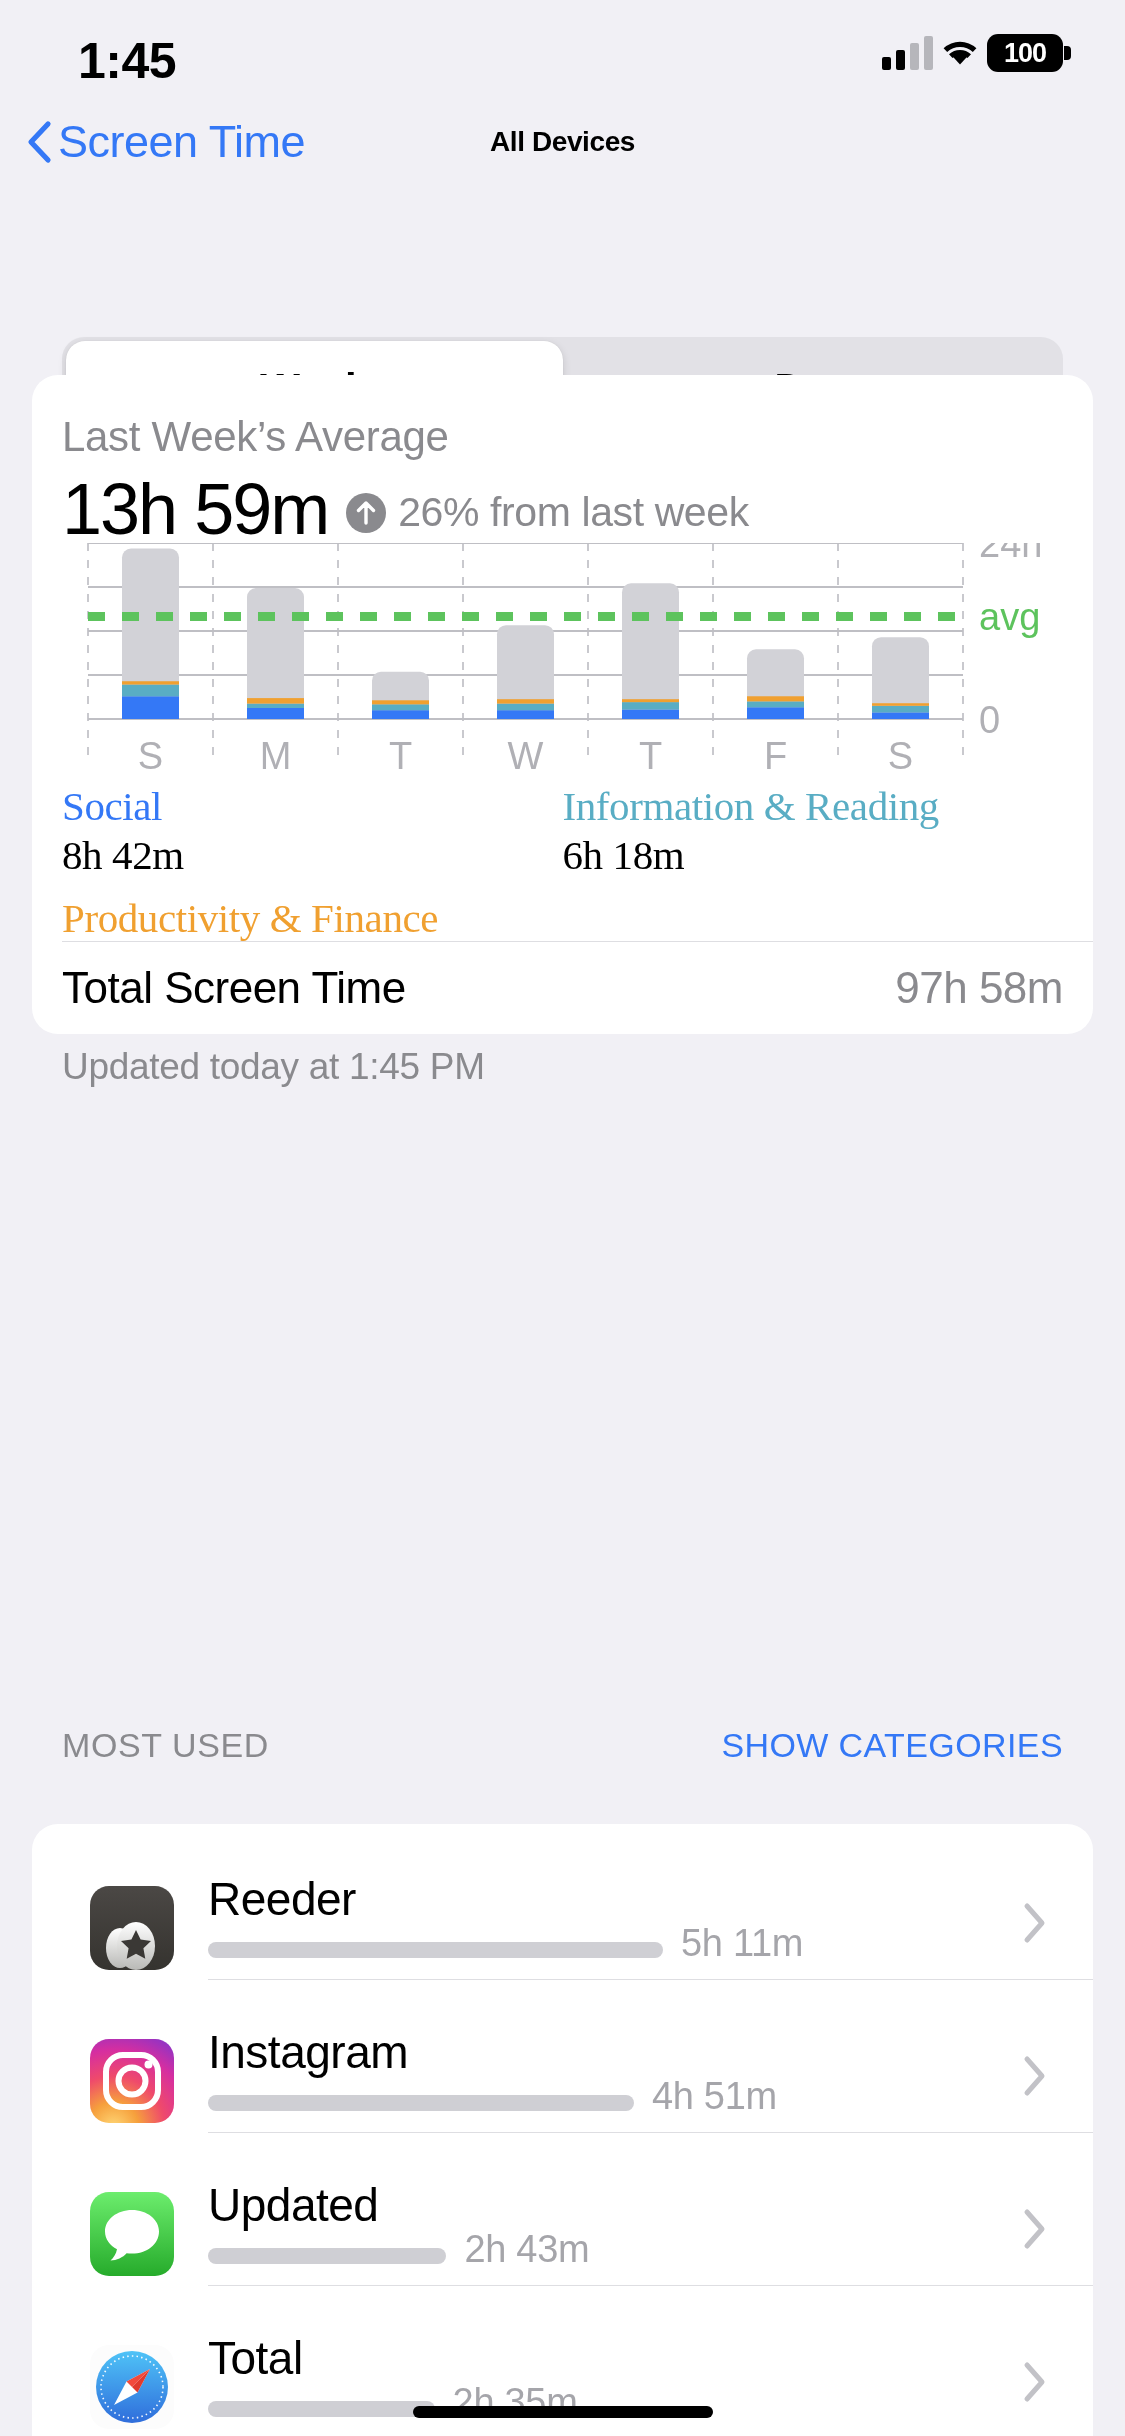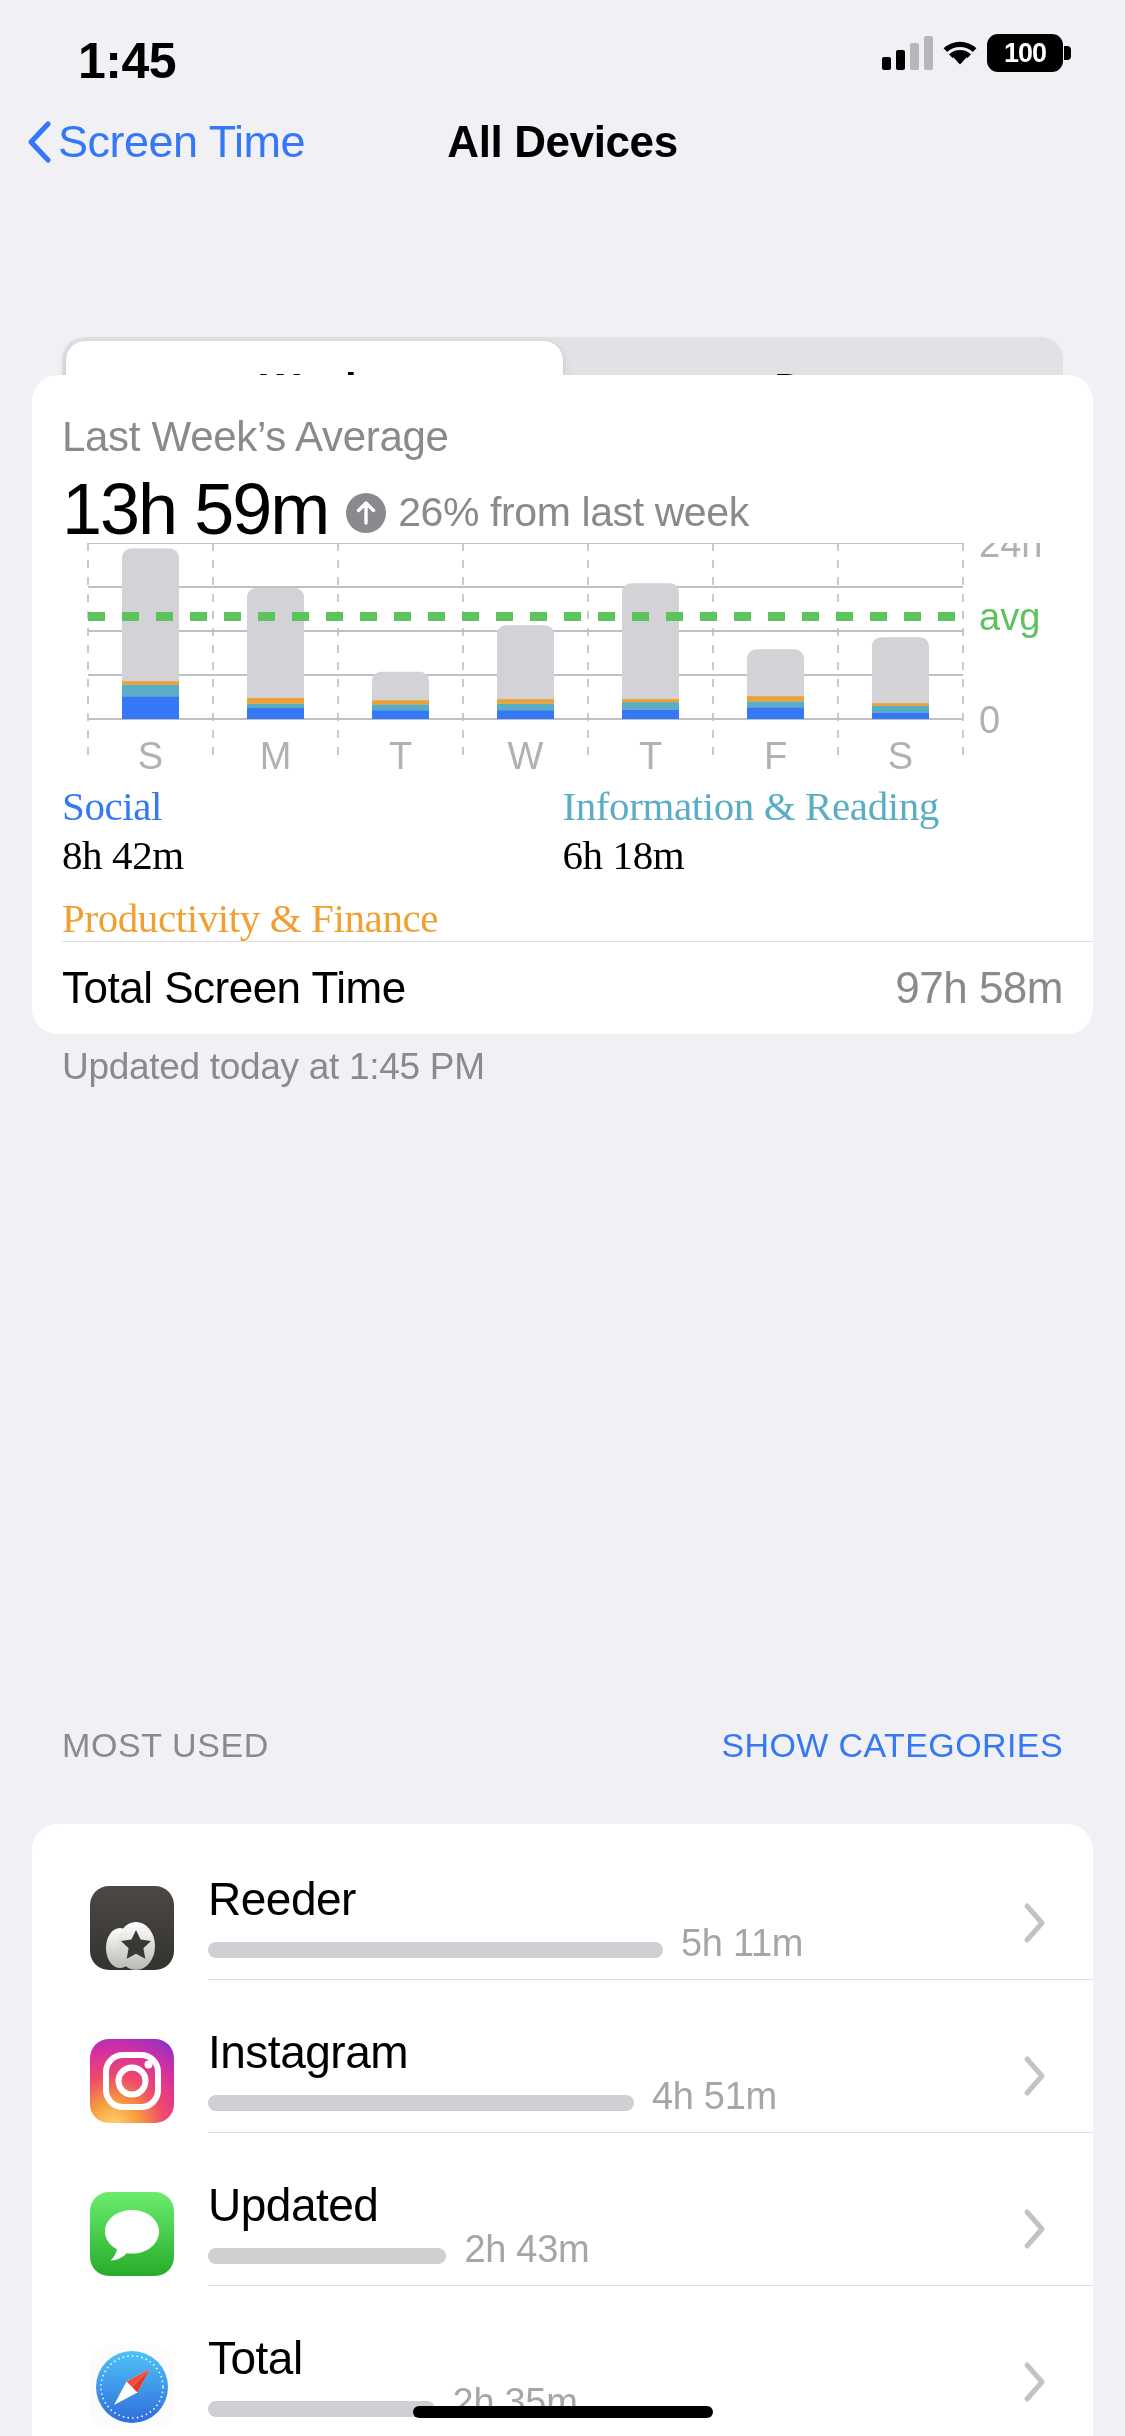--- a/index.html
+++ b/index.html
@@ -40,21 +40,21 @@
   .navbar { position:absolute; top:104px; left:0; width:1125px; height:76px; }
   .nav-back {
     position:absolute; left:26px; top:0; height:76px;
     display:flex; align-items:center; gap:6px; color:#3478f6;
   }
   .chev-back { width:26px; height:44px; }
   .nav-back-label { font-size:45px; color:#3478f6; letter-spacing:-0.5px; }
   .nav-title {
     position:absolute; left:0; width:1125px; top:0; height:76px;
     display:flex; align-items:center; justify-content:center;
-    font-size:44px; font-weight:700; color:#000; letter-spacing:-0.4px;
+    font-size:28px; font-weight:700; color:#000; letter-spacing:-0.4px;
   }
   .nav-right {
     position:absolute; right:38px; top:0; height:76px;
     display:flex; align-items:center; font-size:45px; color:#3478f6; letter-spacing:-0.5px;
   }
 
   
   .segmented {
     position:absolute; left:62px; top:337px; width:1001px; height:104px;
     background:#e2e1e6; border-radius:22px; padding:4px; display:flex;

